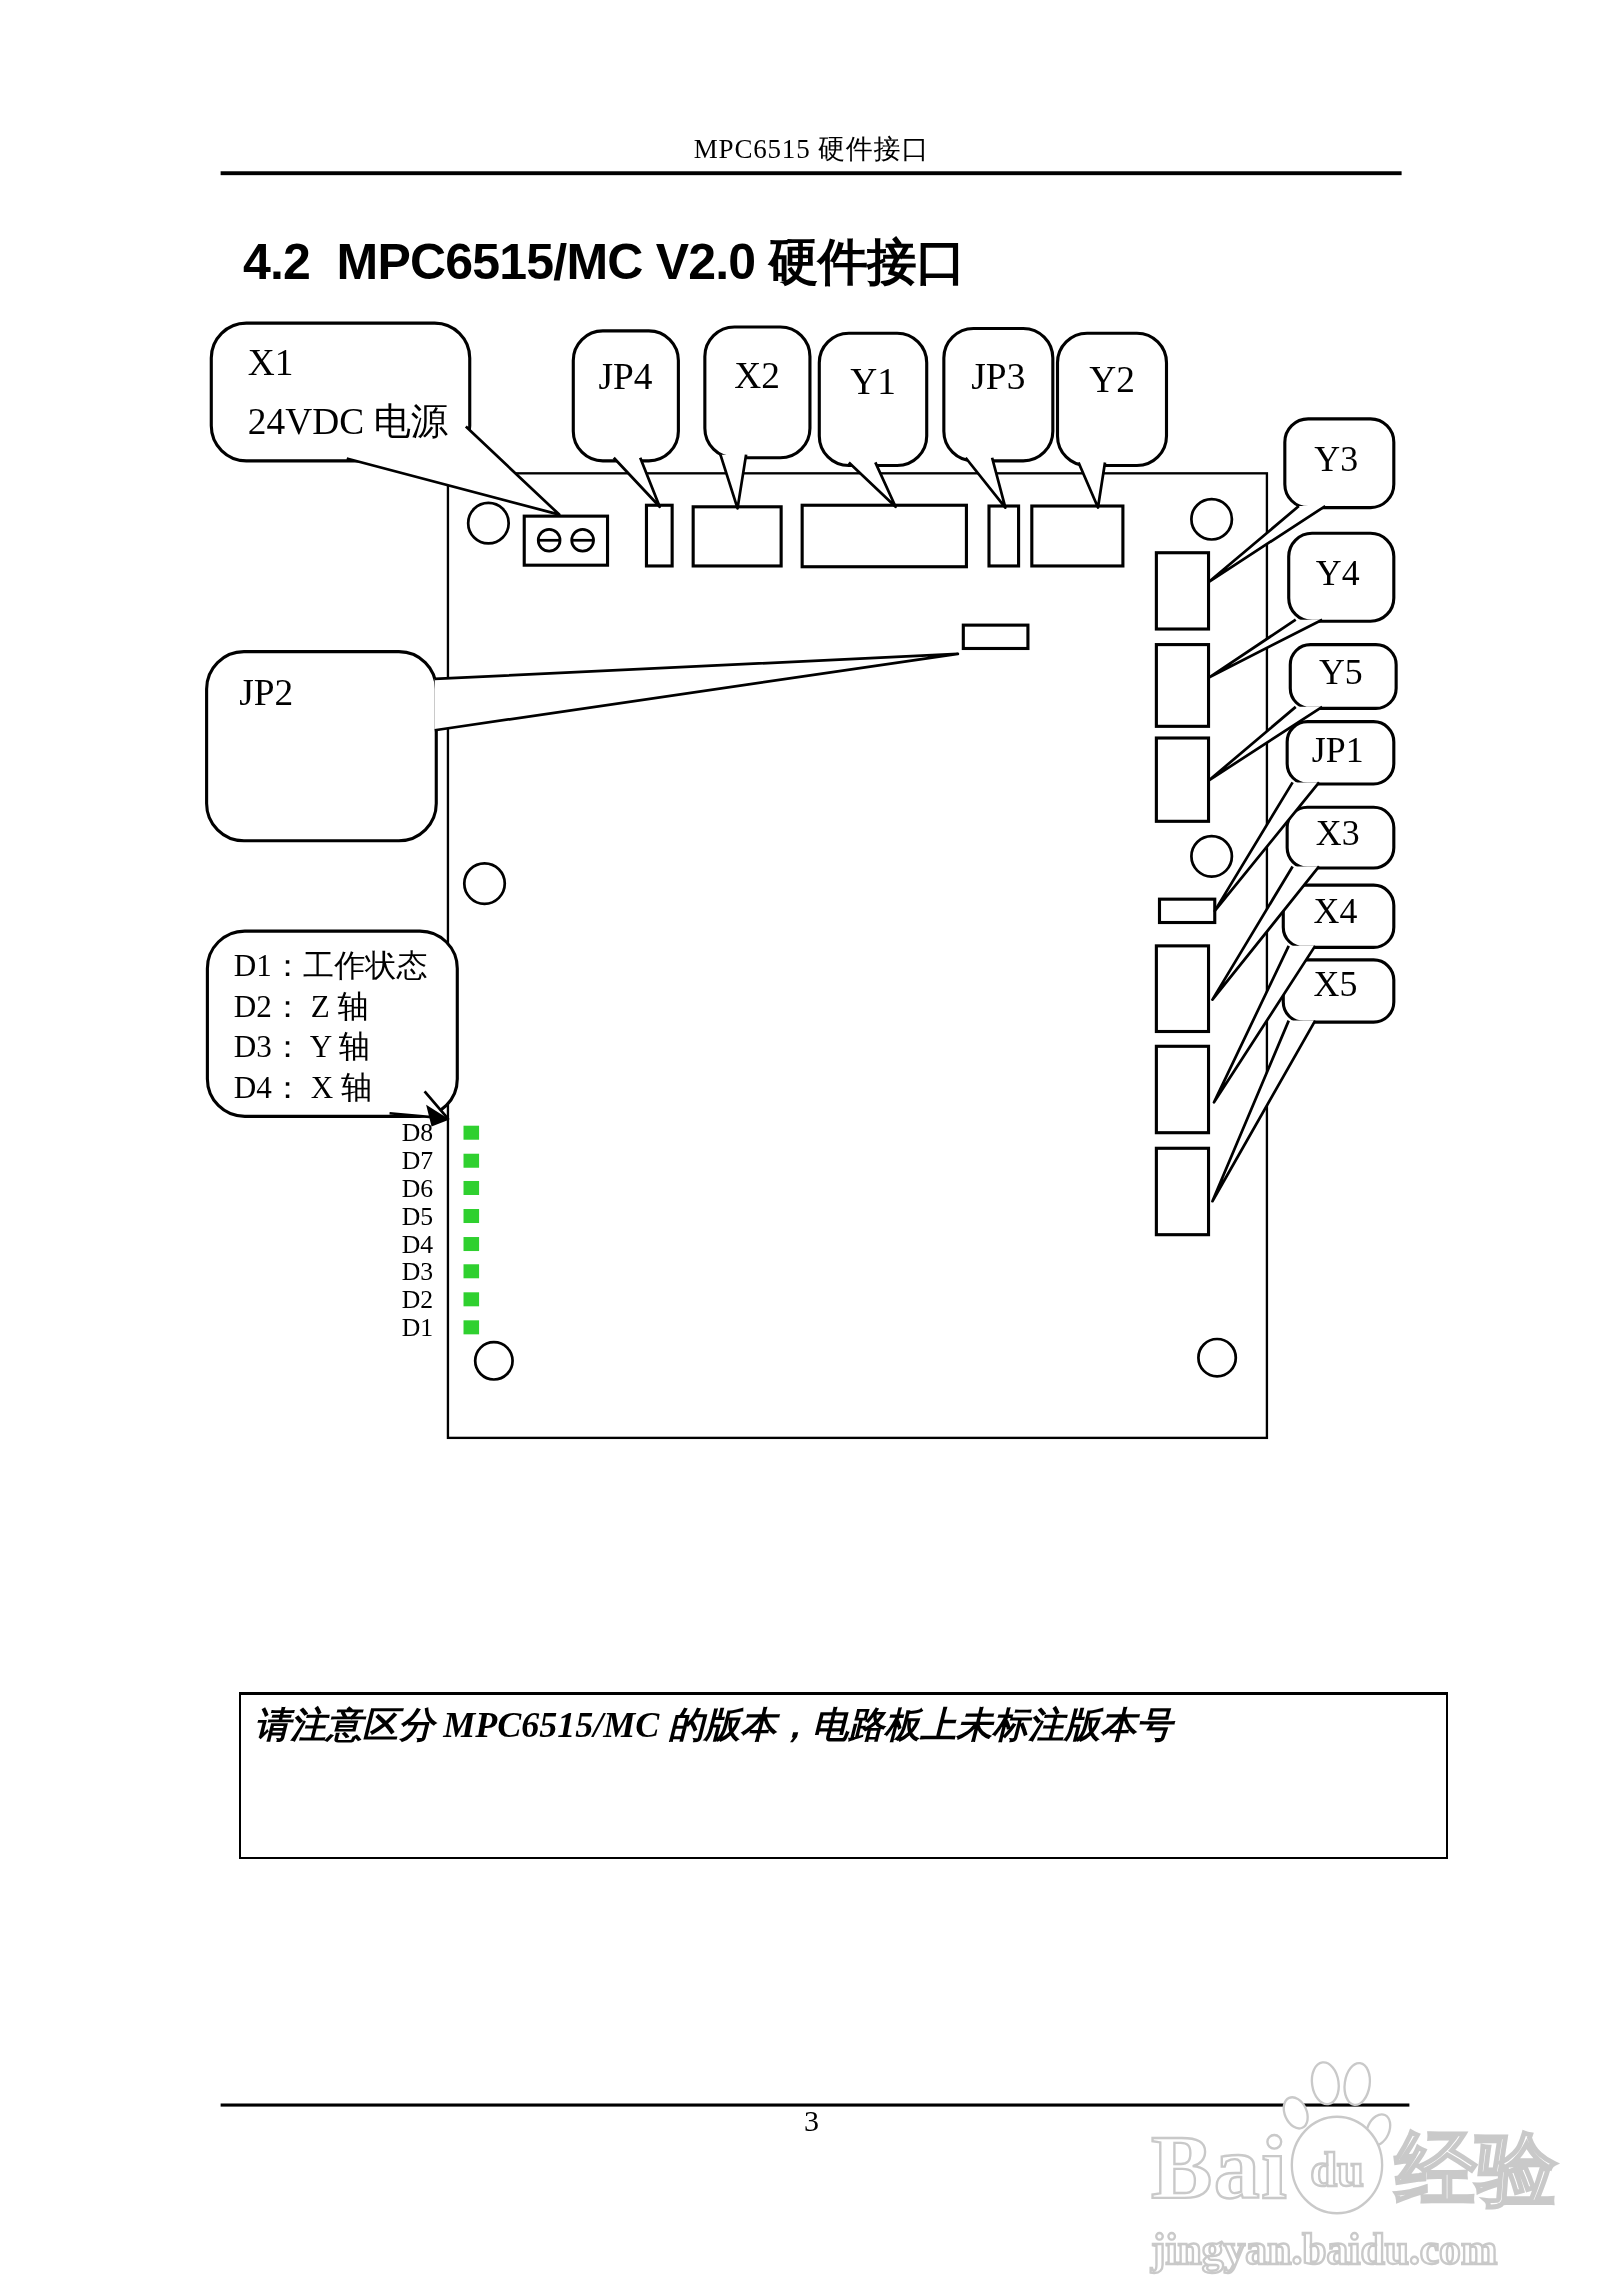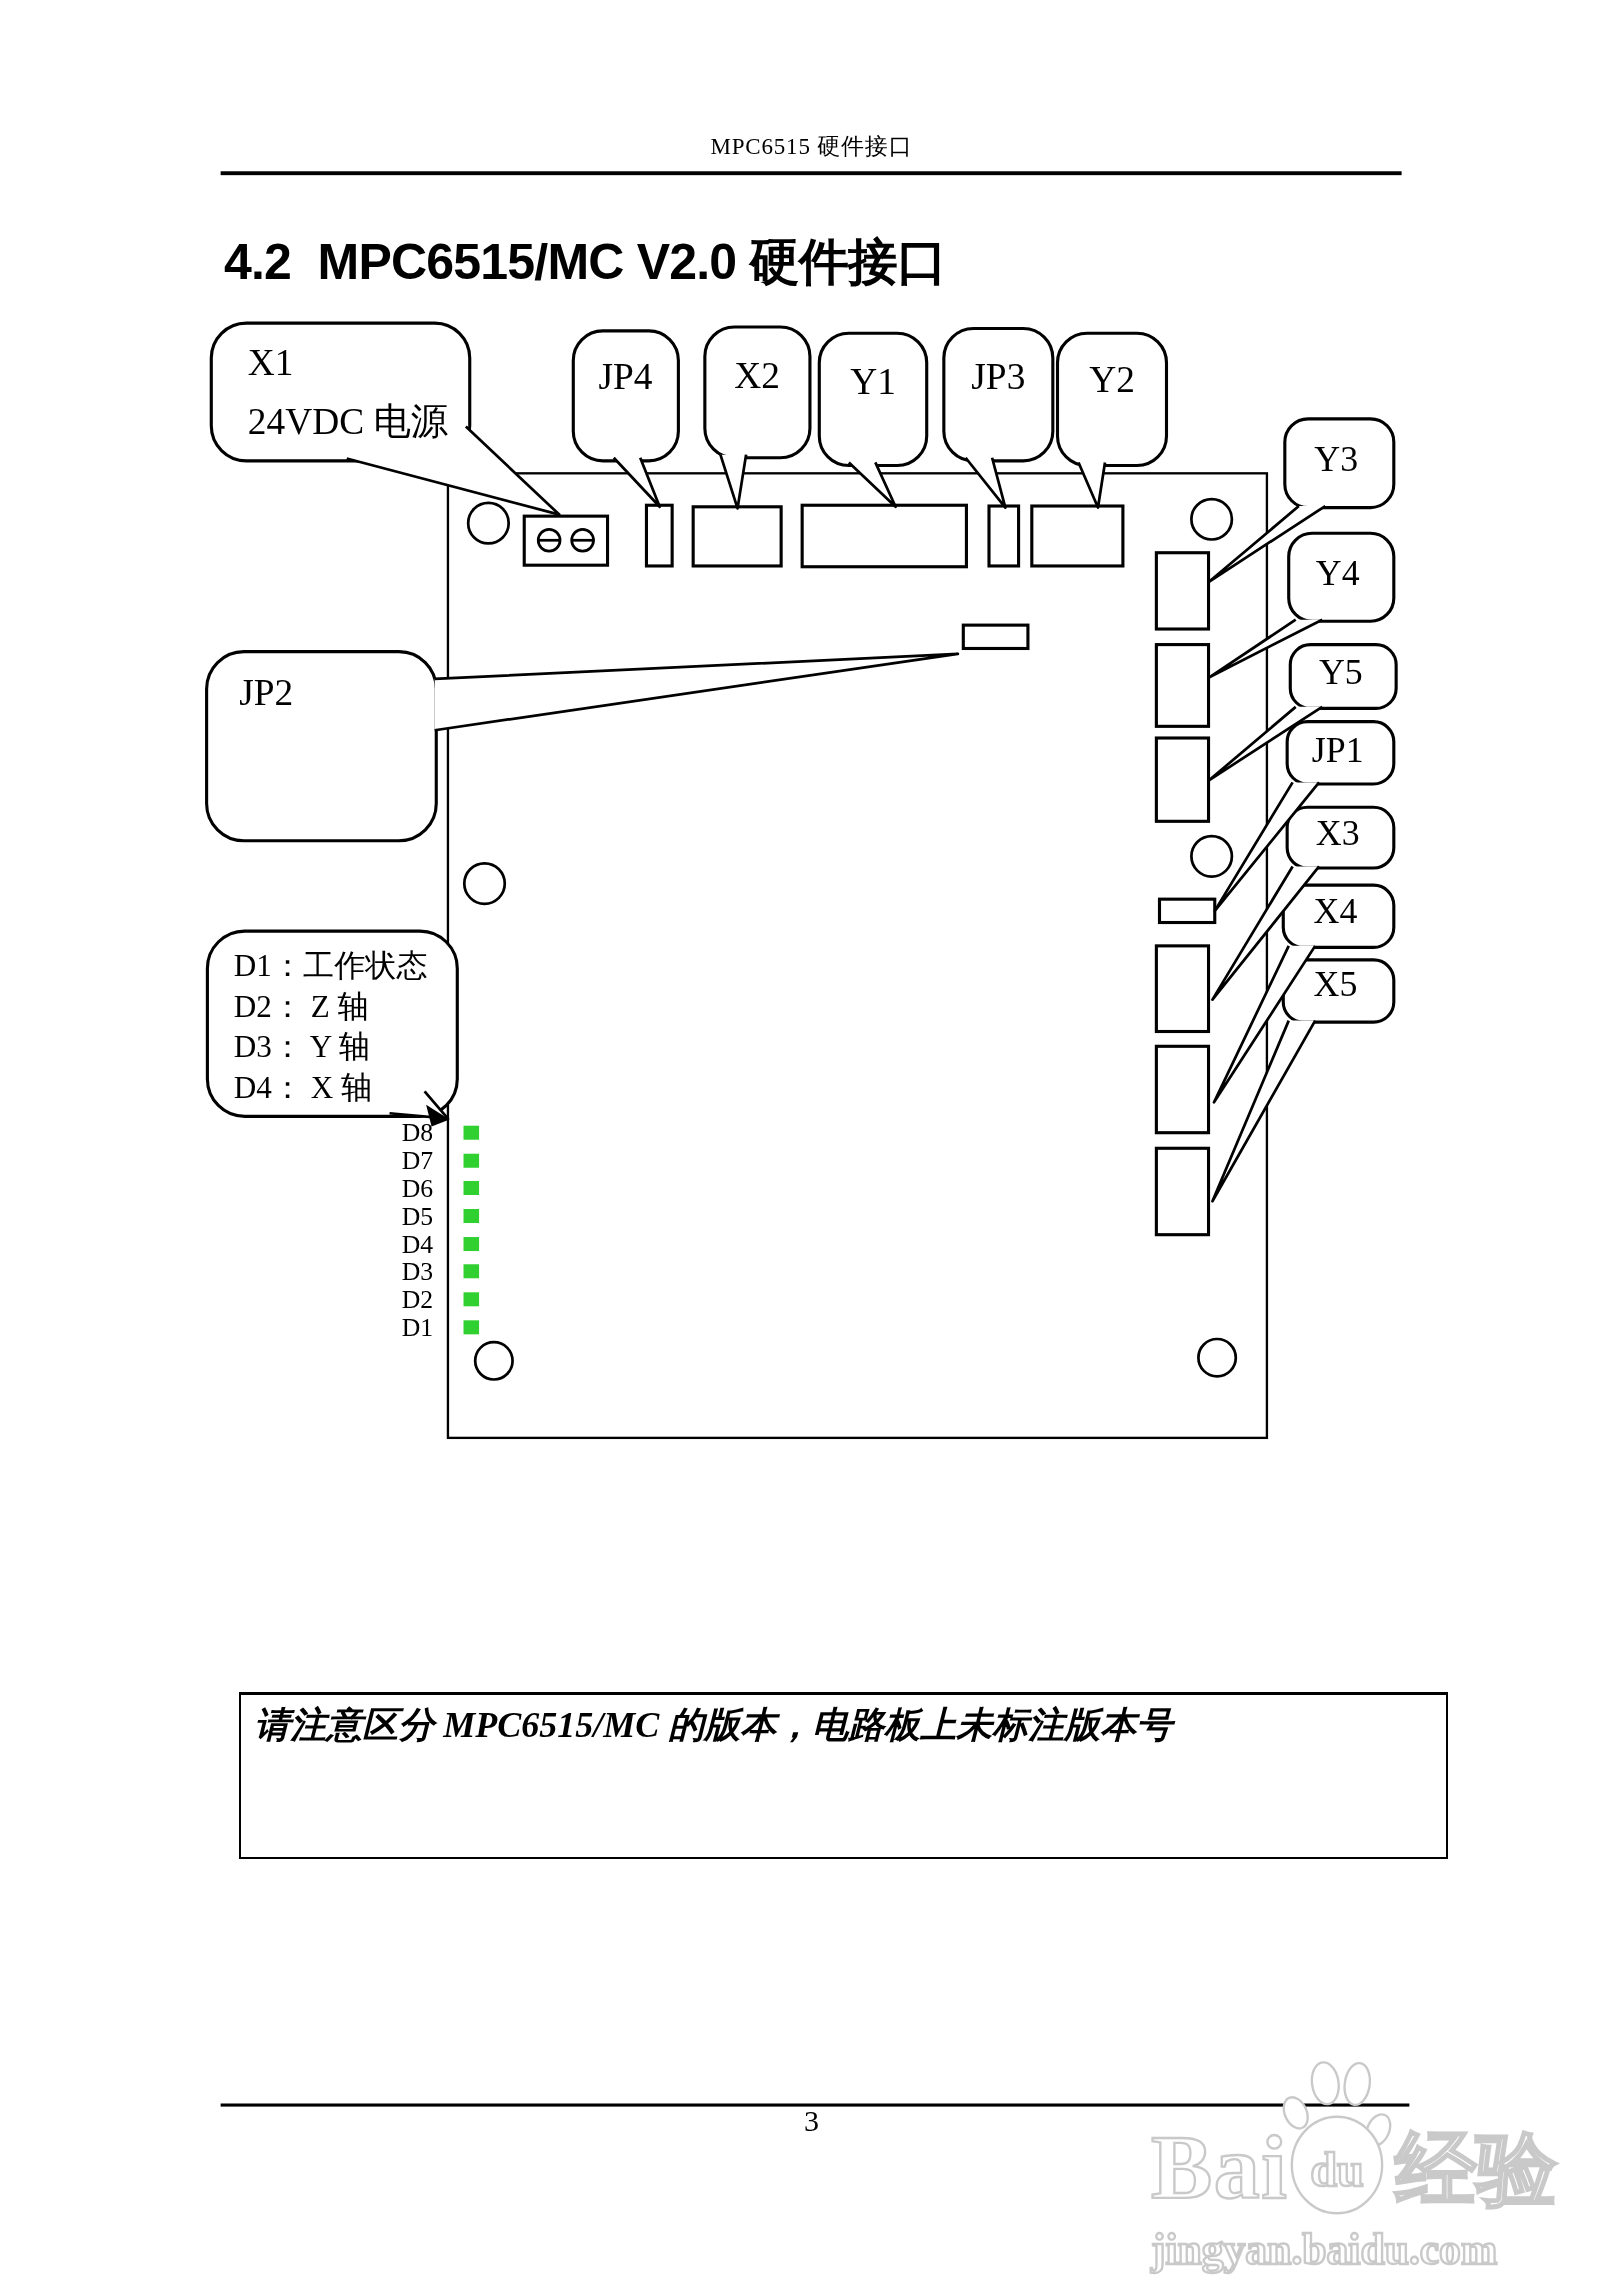--- a/index.html
+++ b/index.html
@@ -1,22 +1,22 @@
 <!DOCTYPE html>
 <html style="font-size:12.5px"><head>
 <meta charset="utf-8">
 <style>
   html,body{margin:0;padding:0;background:#888;}
   #page{position:relative;width:1623px;height:2295px;background:#ffffff;overflow:hidden;
         font-family:"Liberation Serif","DejaVu Serif",serif;color:#000;}
   .abs{position:absolute;}
-  #header-title{left:0;top:131px;width:1623px;text-align:center;font-size:23px;letter-spacing:0.8px;}
+  #header-title{left:0;top:131px;width:1623px;text-align:center;font-size:27px;letter-spacing:0.8px;}
   #section-heading{left:224px;top:229px;font-family:"Liberation Sans","DejaVu Sans",sans-serif;
         font-weight:bold;font-size:50px;letter-spacing:-0.8px;white-space:nowrap;}
-  #section-heading .num{margin-right:26.5px;}
+  #section-heading .num{margin-right:26.5px;margin-left:19px;}
   svg text{font-family:"Liberation Serif","DejaVu Serif",serif;}
   
   #note-box{left:239px;top:1692px;width:1209px;height:167px;border-top:3.9px solid #000;
         border-left:2.3px solid #000;border-right:2.3px solid #000;border-bottom:2.3px solid #000;
         box-sizing:border-box;display:flex;}
   #note-left{width:185px;border-right:2.3px solid #000;box-sizing:border-box;display:flex;flex-direction:column;}
   #note-icon-cell{height:114px;border-bottom:2.3px solid #000;box-sizing:border-box;
         display:flex;align-items:center;justify-content:center;}
   #note-exclaim{width:69px;height:69px;border:7px solid #0a0a0a;border-radius:50%;position:relative;}
   #note-exclaim .bar{position:absolute;left:50%;top:9.3px;width:9.3px;height:33px;margin-left:-4.7px;background:#0a0a0a;border-radius:3.9px;}

